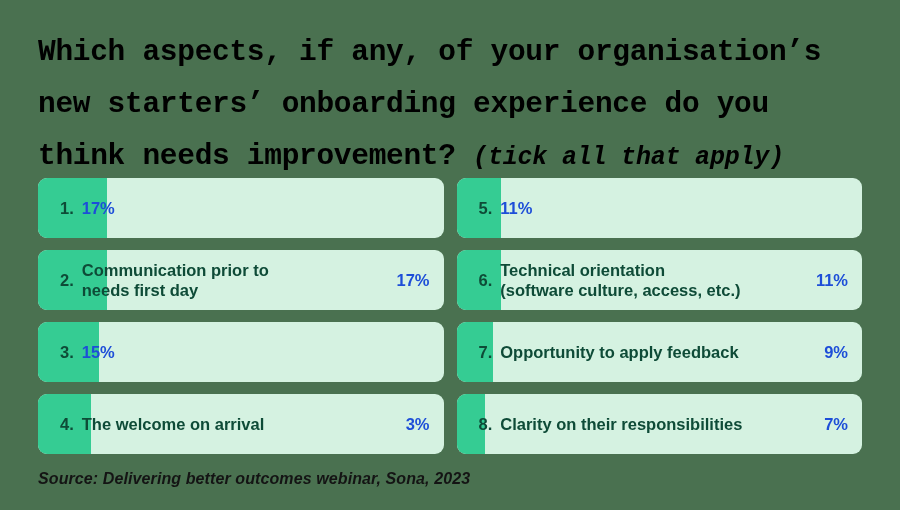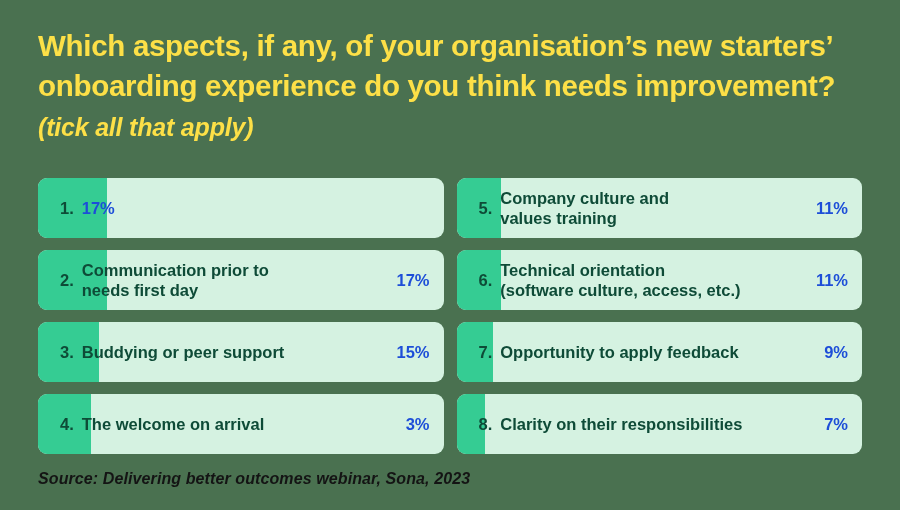--- a/index.html
+++ b/index.html
@@ -26,25 +26,25 @@
   
   .title-block {
     position: absolute;
     left: 38px;
     top: 26px;
     width: 810px;
   }
 
   .chart-title {
     font-size: 29.5px;
-    line-height: 40px;
-    font-weight: 700;
-    color: #fde047;
+    line-height: 52px;
+    font-weight: 700;
+    color: #000000;
     letter-spacing: -0.3px;
-    font-family: Liberation Sans, sans-serif;
+    font-family: Liberation Mono, monospace;
   }
 
   .chart-subtitle {
     font-style: italic;
     font-weight: 700;
     font-size: 25px;
     letter-spacing: -0.2px;
   }
 
   
@@ -159,21 +159,20 @@
           <span class="bar-label">Communication prior to
 needs first day</span>
           <span class="bar-value">17%</span>
         </div>
       </div>
 
       <div class="bar-row">
         <div class="bar-fill" style="width:15%"></div>
         <div class="bar-content">
           <span class="bar-rank">3.</span>
-          <span class="bar-label">Buddying or peer support</span>
           <span class="bar-value">15%</span>
         </div>
       </div>
 
       <div class="bar-row">
         <div class="bar-fill" style="width:13%"></div>
         <div class="bar-content">
           <span class="bar-rank">4.</span>
           <span class="bar-label">The welcome on arrival</span>
           <span class="bar-value">3%</span>
@@ -181,22 +180,20 @@
       </div>
 
     </div>
 
     <div class="bar-column">
 
       <div class="bar-row">
         <div class="bar-fill" style="width:11%"></div>
         <div class="bar-content">
           <span class="bar-rank">5.</span>
-          <span class="bar-label">Company culture and
-values training</span>
           <span class="bar-value">11%</span>
         </div>
       </div>
 
       <div class="bar-row">
         <div class="bar-fill" style="width:11%"></div>
         <div class="bar-content">
           <span class="bar-rank">6.</span>
           <span class="bar-label">Technical orientation
 (software culture, access, etc.)</span>

